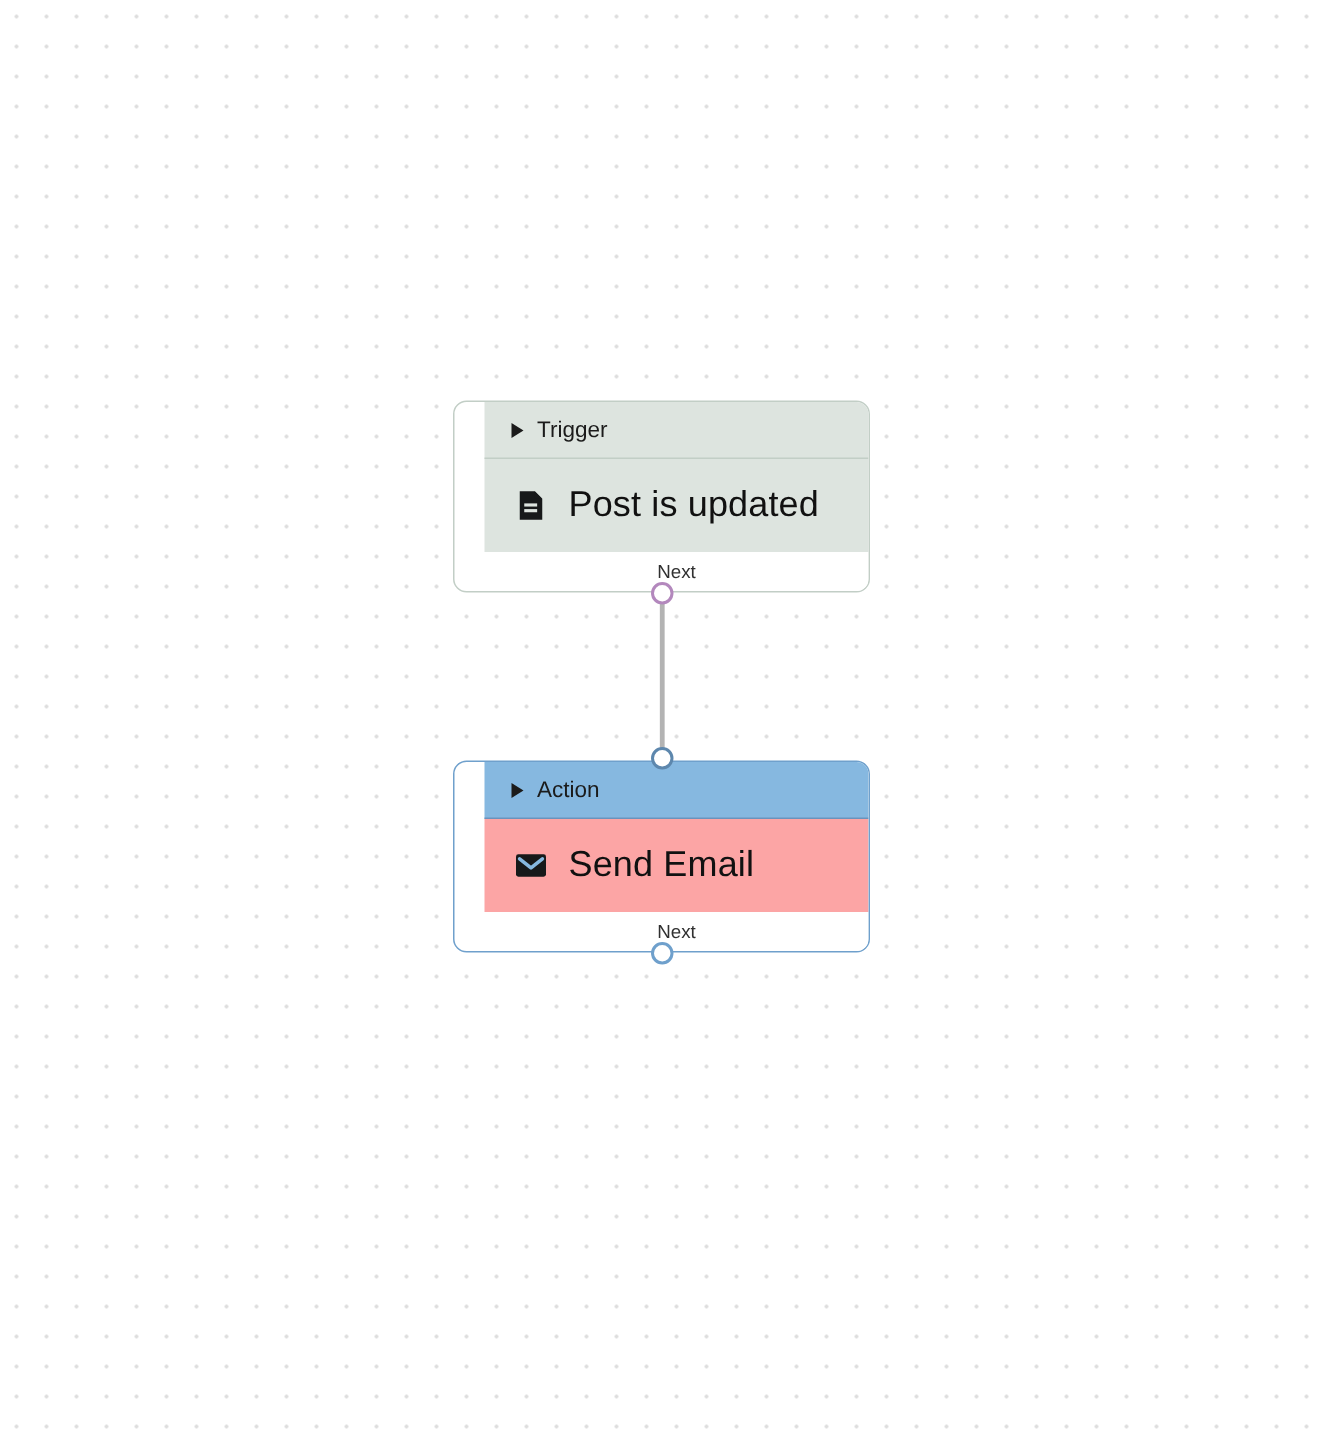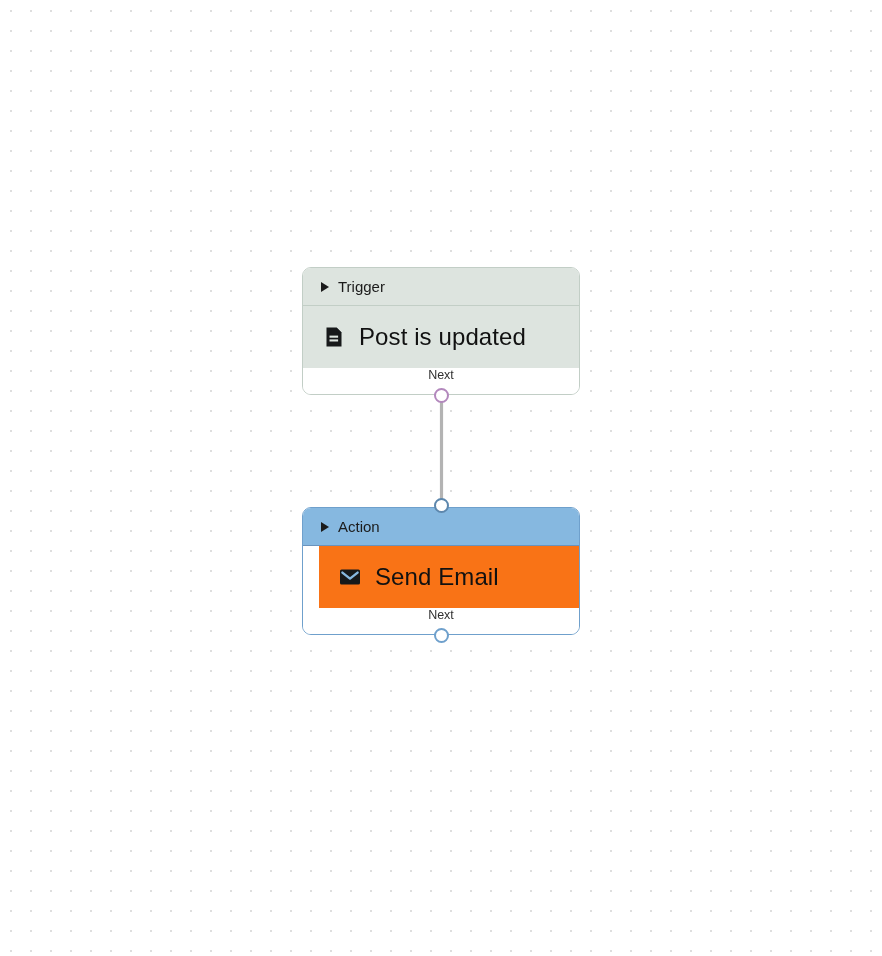--- a/index.html
+++ b/index.html
@@ -36,20 +36,21 @@
   }
 
   
   .node {
     position: absolute;
     width: 278px;
     box-sizing: border-box;
     border-radius: 9px;
     background: #ffffff;
     overflow: hidden;
+    padding-left: 20px;
   }
   .node-header {
     display: flex;
     align-items: center;
     height: 38px;
     padding: 0 0 0 18px;
     box-sizing: border-box;
     font-size: 15px;
     color: #1b1b1b;
   }
@@ -81,21 +82,21 @@
   .node-title {
     font-size: 24px;
     color: #111111;
     letter-spacing: 0.1px;
     white-space: nowrap;
   }
   .node-footer {
     height: 26px;
     background: #ffffff;
     display: flex;
-    align-items: flex-start;
+    align-items: center;
     justify-content: center;
     font-size: 12.5px;
     color: #303030;
   }
 
   
   #node-trigger {
     left: 302px;
     top: 267px;
     border: 1.4px solid #c2cec6;
@@ -112,22 +113,21 @@
   #node-action {
     left: 302px;
     top: 507px;
     border: 1.4px solid #6fa0cc;
   }
   #node-action .node-header {
     background: #86b8e0;
     border-bottom: 1.4px solid #6a93bd;
   }
   #node-action .node-body {
-    background: #f97316;
-    margin-left: 16px;
+    background: #fca5a5;
   }
 
   
   .handle {
     position: absolute;
     width: 15px;
     height: 15px;
     border-radius: 50%;
     background: #ffffff;
     box-sizing: border-box;

